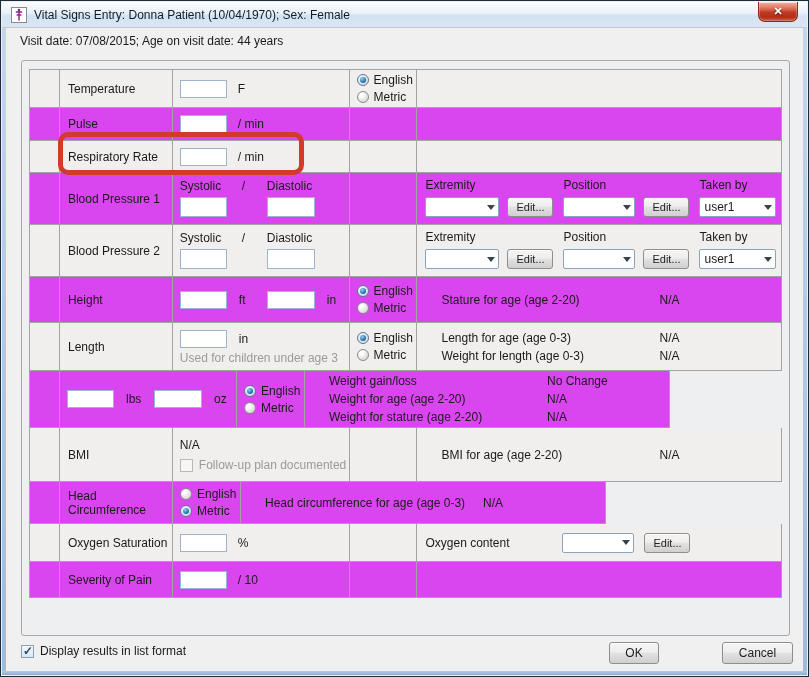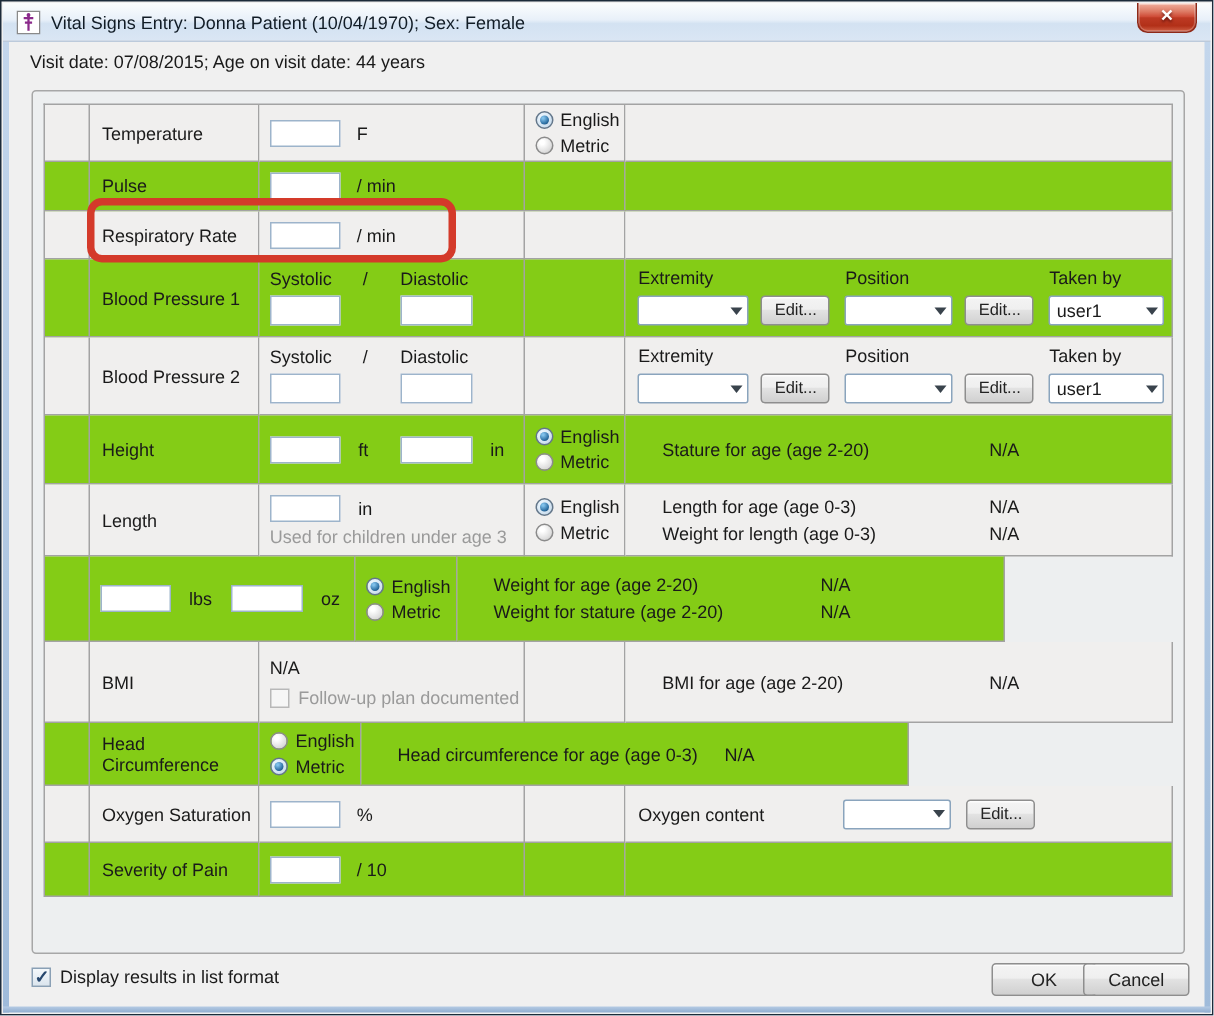--- a/index.html
+++ b/index.html
@@ -38,21 +38,21 @@
             border-top:1px solid #a3a3a3; border-left:1px solid #a3a3a3; }
   .row { display:flex; }
   .cell { position:relative; border-right:1px solid #a3a3a3; border-bottom:1px solid #a3a3a3;
           display:flex; align-items:center; overflow:hidden; }
   .cw0 { width:30px; justify-content:center; }
   .cw1 { width:113px; padding-left:8px; }
   .cw2 { width:177px; }
   .cw3 { width:68px; }
   .cw4 { width:365px; }
   .lt { background:#f0efee; }
-  .dk { background:#84cc16; }
+  .dk { background:#d946ef; }
 
   .hdr { height:29px; }
   .hdr .cell { background:#bfd4eb; font-weight:bold; border-color:#9aa9ba; }
   .hdr .cw0 { background:linear-gradient(180deg,#fbfbfb,#d8d8d8); }
   .r-temp{height:38px}.r-pulse{height:33px}.r-resp{height:32px}
   .r-bp{height:52px}.r-height{height:46px}.r-length{height:48px}
   .r-weight{height:57px}.r-bmi{height:54px}.r-head{height:42px}
   .r-oxy{height:38px}.r-pain{height:36px}
 
   
@@ -96,21 +96,21 @@
   .cb { width:13px; height:13px; background:linear-gradient(180deg,#f4f8fb,#dbe5ee);
         border:1px solid #8aa0b5; position:relative; flex:0 0 auto; cursor:pointer; }
   .cb.checked::after { content:"✓"; position:absolute; left:1px; top:-2px; font-size:12px;
         font-weight:bold; color:#26476e; }
   .cb.disabled { background:#f6f6f6; border-color:#b8b8b8; cursor:default; }
 
   .highlight-red { position:absolute; left:57px; top:131px; width:246px; height:43px;
         border:5px solid #d43a2a; border-radius:10px; z-index:20; pointer-events:none; }
 
   .footer-check { position:absolute; left:20px; top:643px; display:flex; align-items:center; gap:6px; }
-  .btn-ok { position:absolute; left:660px; top:641px; width:70px; height:22px;text-align:right; }
+  .btn-ok { position:absolute; left:608px; top:641px; width:50px; height:22px;text-align:right; }
   .btn-cancel { position:absolute; left:721px; top:641px; width:71px; height:22px; }
 </style>
 </head>
 <body>
 
 <div class="dialog">
   <div class="edge edge-l"></div>
   <div class="edge edge-r"></div>
   <div class="edge edge-b"></div>
 
@@ -354,20 +354,24 @@
           </span>
           <span class="radio-line">
             <span class="radio"></span>
             <span>Metric</span>
           </span>
         </div>
       </div>
       <div class="cell cw4 dk">
         <div class="stats">
           <div class="statline">
+            <span class="statlabel">Weight gain/loss</span>
+            <span>No Change</span>
+          </div>
+          <div class="statline">
             <span class="statlabel">Weight for age (age 2-20)</span>
             <span>N/A</span>
           </div>
           <div class="statline">
             <span class="statlabel">Weight for stature (age 2-20)</span>
             <span>N/A</span>
           </div>
         </div>
       </div>
     </div>

